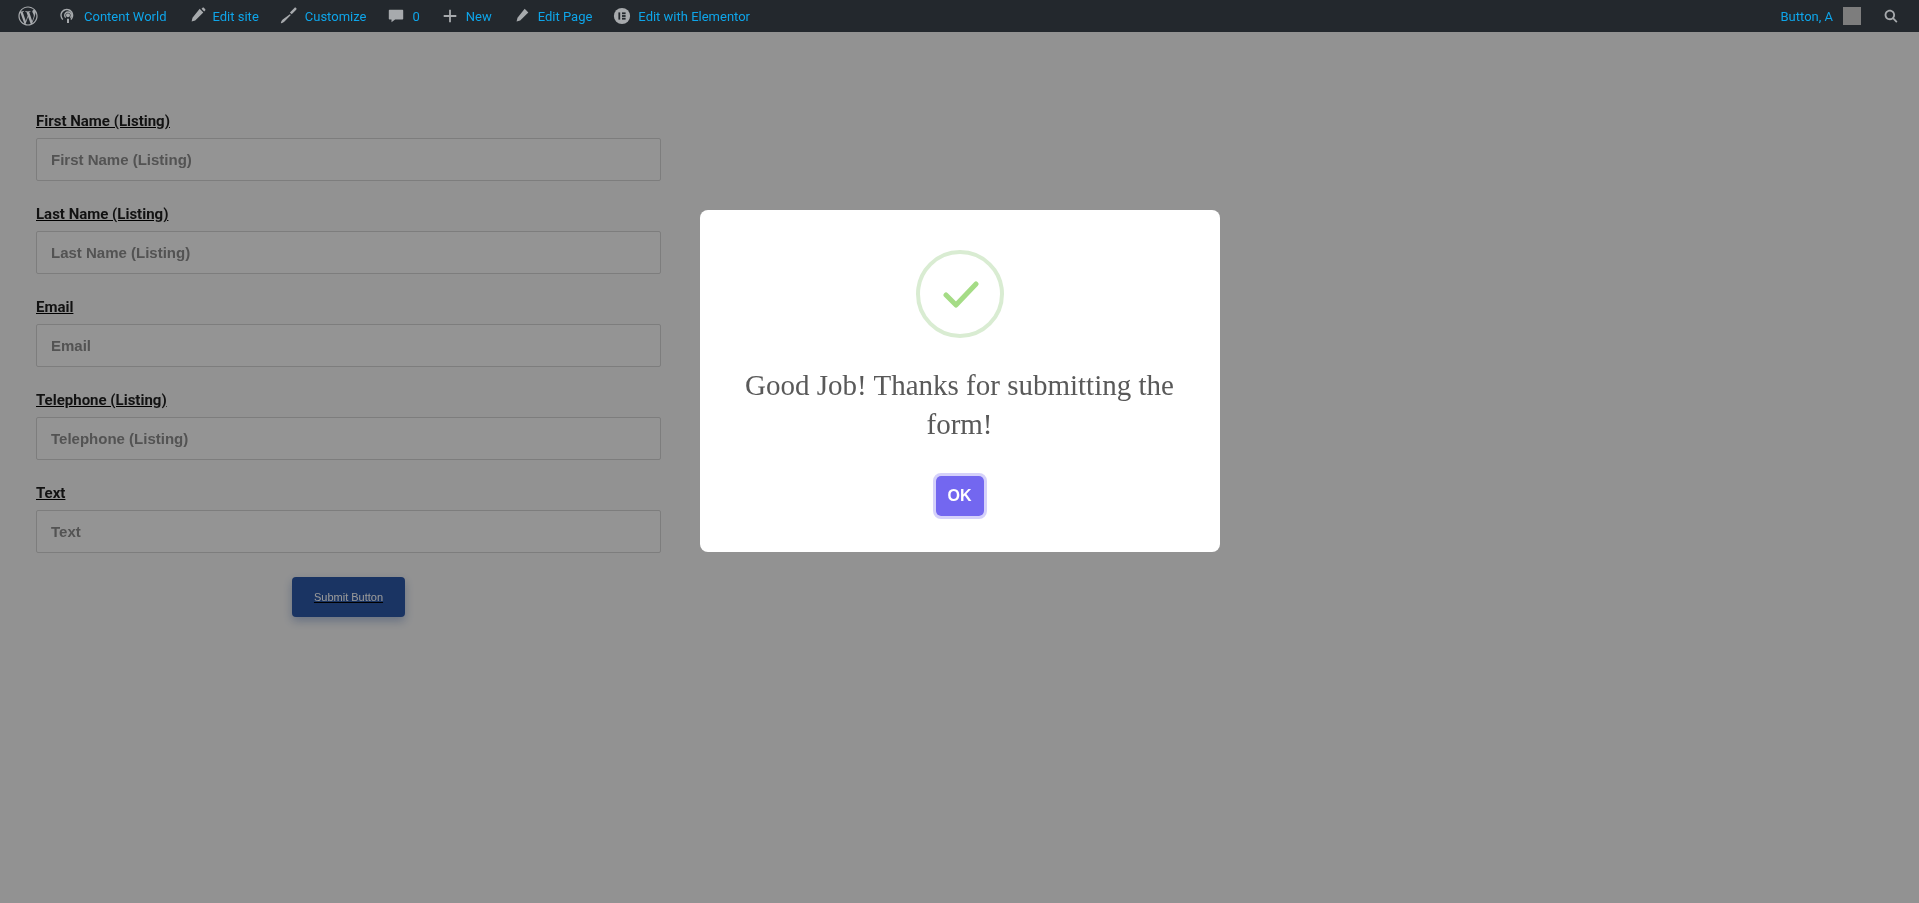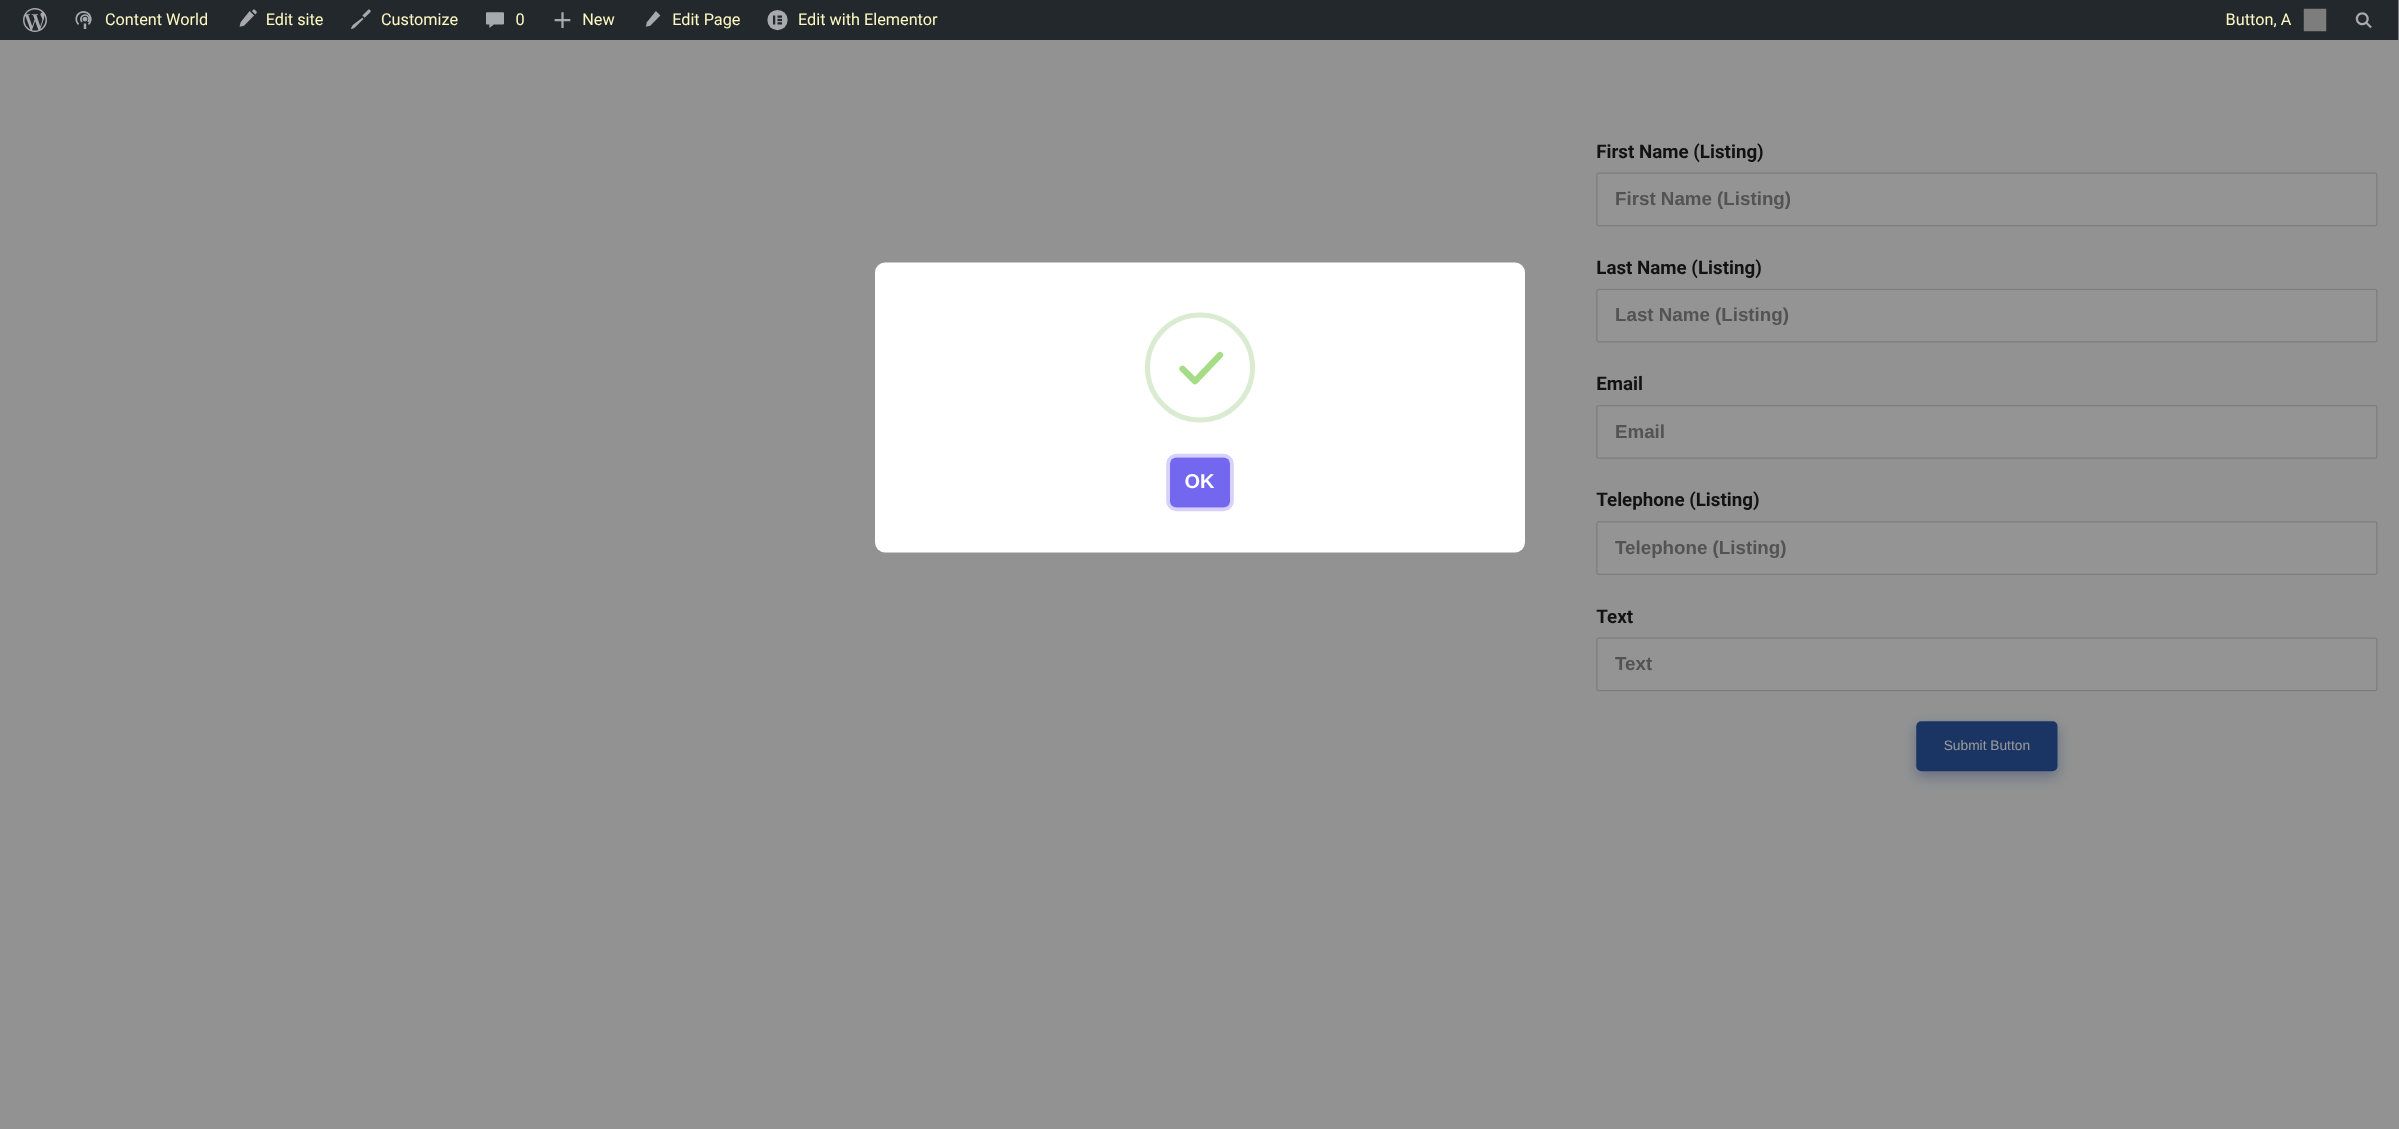--- a/index.html
+++ b/index.html
@@ -39,35 +39,36 @@
     }
     .admin-bar-icon {
       width: 20px;
       height: 20px;
       display: flex;
       align-items: center;
       justify-content: center;
       color: #a7aaad;
     }
     .admin-bar-text {
-      color: #fef9c3;
+      color: #0ea5e9;
     }
     .avatar-box {
       width: 18px;
       height: 18px;
       background: #7d7d7d;
       margin-left: 4px;
     }
     .page-content {
-      padding: 80px 17px;
+      padding: 80px 36px;
       display: flex;
       flex-direction: column;
-      align-items: flex-end;
+      align-items: flex-start;
       background: #f4f4f4;
       min-height: calc(100vh - 32px);
+      text-decoration: underline;
     }
     .form-container {
       width: 625px;
       max-width: 100%;
     }
     .form-group {
       margin-bottom: 24px;
     }
     .form-label {
       display: block;
@@ -269,14 +270,15 @@
 </div>
 
 <div class="overlay"></div>
 
 <div class="modal">
   <div class="checkmark-circle">
     <svg width="48" height="48" viewBox="0 0 48 48" fill="none">
         <path d="M10 25 L20 35 L40 14" stroke="#a5dc86" stroke-width="5" stroke-linecap="round" stroke-linejoin="round"></path>
       </svg>
   </div>
+  <h2 class="modal-title">Good Job! Thanks for submitting the form!</h2>
   <button class="modal-ok">OK</button>
 </div>
 
 </body></html>

